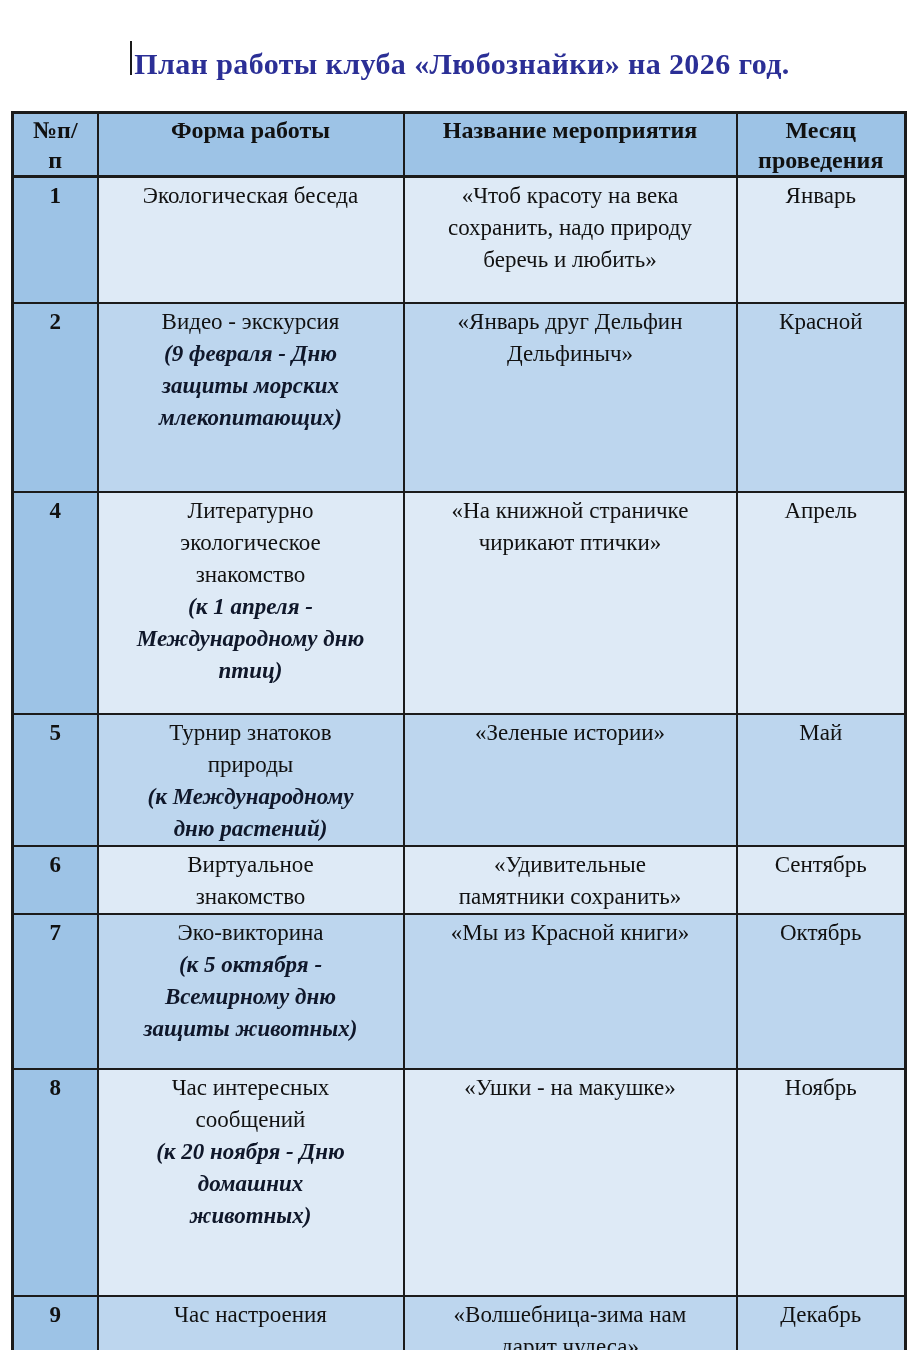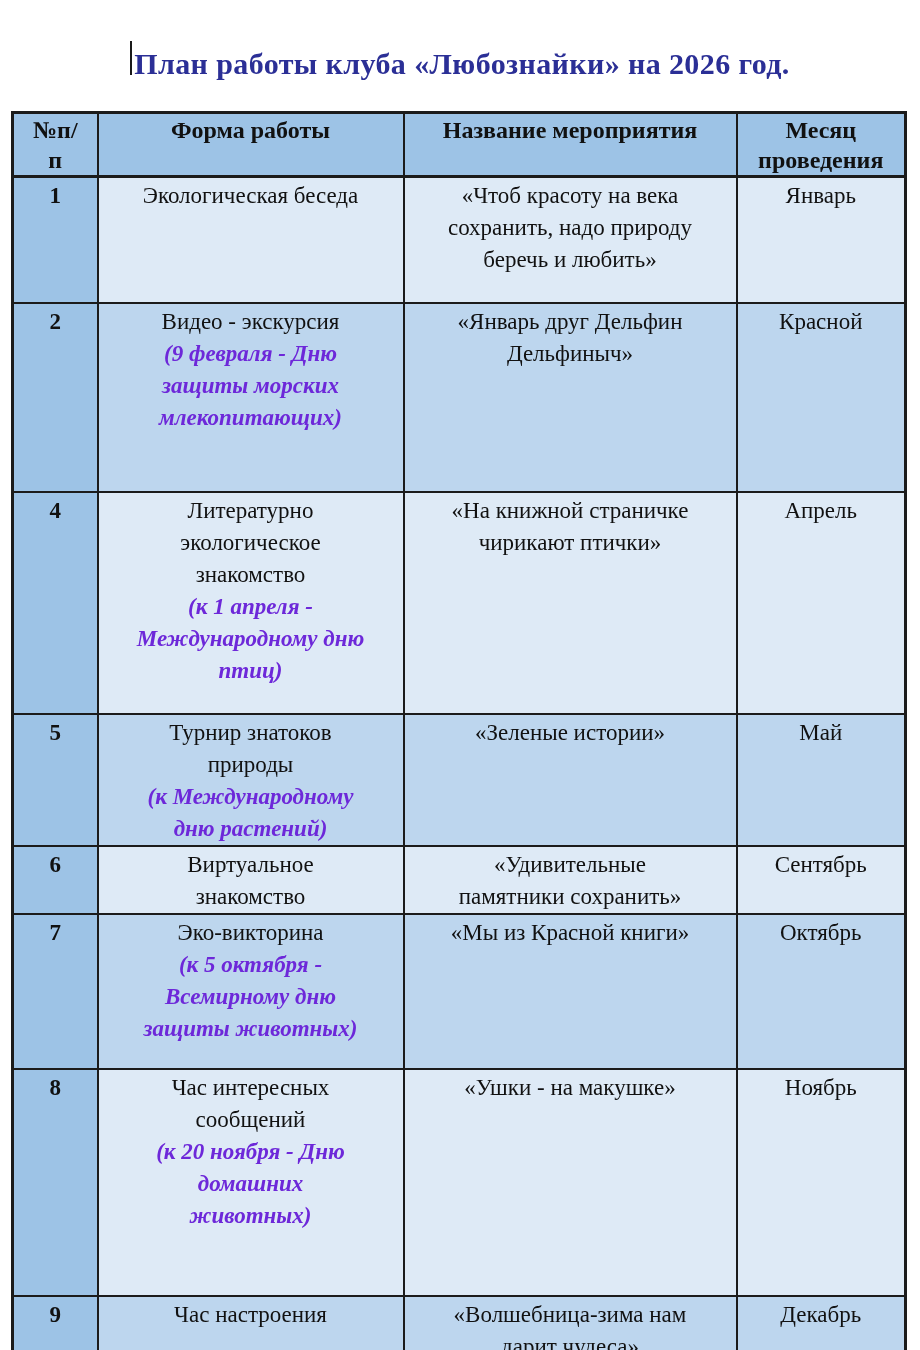--- a/index.html
+++ b/index.html
@@ -38,21 +38,21 @@
     background:#9dc3e6;
     font-weight:bold; font-size:24px; line-height:30px;
     border-bottom:3px solid #1b1b1b;
     padding:1px 4px 0;
     height:62px;
   }
   td { font-size:23px; line-height:32px; padding:2px 6px 0; }
   td.num  { background:#9dc3e6; font-weight:bold; }
   tr.light td.form, tr.light td.event, tr.light td.month { background:#deeaf6;text-align:center; }
   tr.dark  td.form, tr.dark  td.event, tr.dark  td.month { background:#bdd6ee; }
-  .form-note { display:block; font-weight:bold; font-style:italic; color:#6d28d9; }
+  .form-note { display:block; font-weight:bold; font-style:italic; color:#0f172a; }
 
   tbody tr:nth-child(1) { height:126px; }
   tbody tr:nth-child(2) { height:189px; }
   tbody tr:nth-child(3) { height:222px; }
   tbody tr:nth-child(4) { height:131px; }
   tbody tr:nth-child(5) { height:64px; }
   tbody tr:nth-child(6) { height:155px; }
   tbody tr:nth-child(7) { height:227px; }
   tbody tr:nth-child(8) { height:63px; }
 </style>

